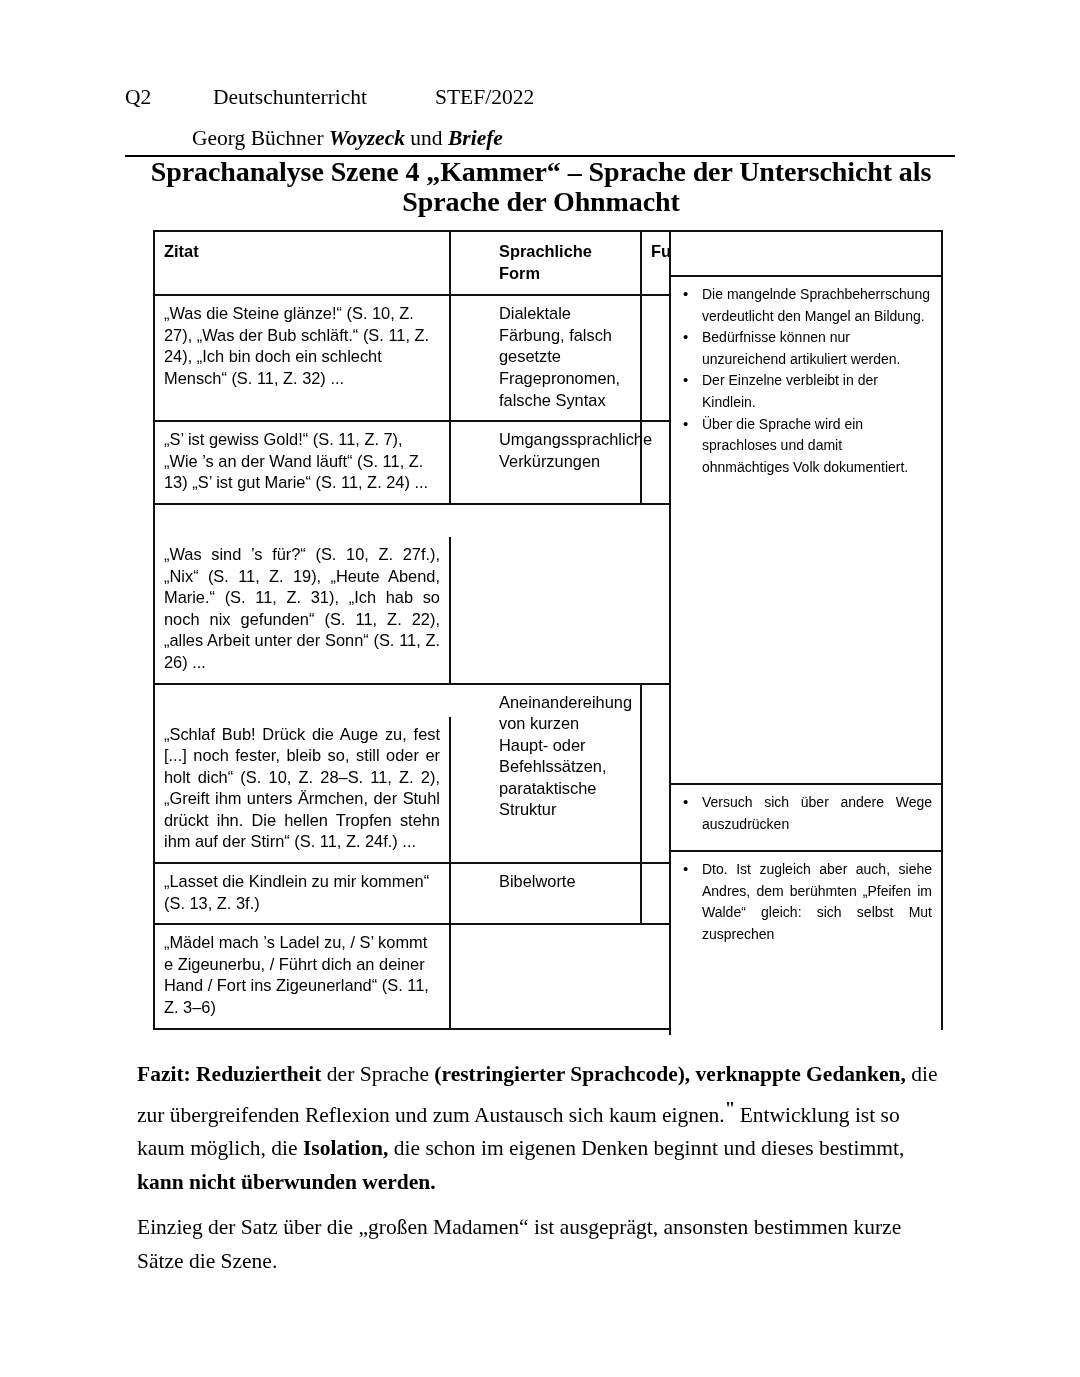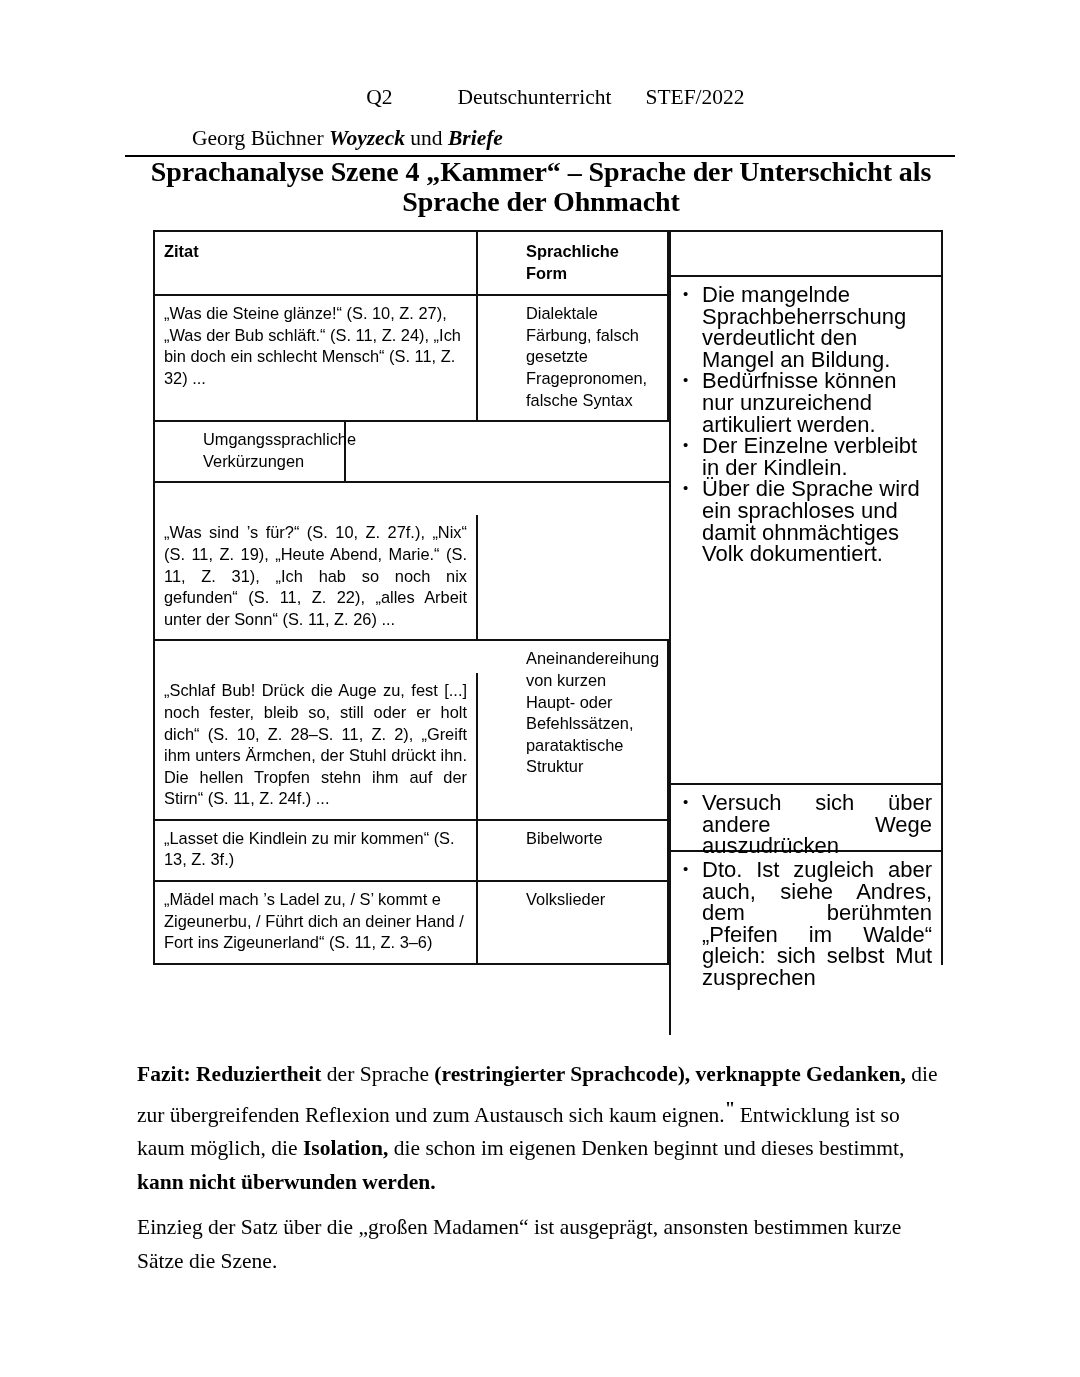--- a/index.html
+++ b/index.html
@@ -26,21 +26,20 @@
   
   .hdr-line {
     position: absolute;
     left: 125px;
     top: 84px;
     width: 830px;
     font-size: 21.5px;
     line-height: 26px;
     white-space: pre;
     font-family: "Liberation Serif", serif;
-    text-align: center;
   }
   .hdr-q2      { display:inline-block; width: 88px; }
   .hdr-subject { display:inline-block; width: 222px; }
   .hdr-code    { display:inline-block; }
 
   .byline {
     position: absolute;
     left: 192px;
     top: 125px;
     font-size: 21.5px;
@@ -86,21 +85,21 @@
     align-items: stretch;
   }
   .tbl-row + .tbl-row { border-top: 2.0px solid #111; }
 
   .cell {
     box-sizing: border-box;
     padding: 7px 9px 9px 9px;
     font-size: 16.4px;
     line-height: 21.6px;
   }
-  .c1 { width: 323px; border-right: 2.0px solid #111; }
+  .c1 { width: 296px; border-right: 2.0px solid #111; }
   .c2 { width: 191px; border-right: 2.0px solid #111; padding-left: 48px; }
   .c3 { width: 272px; }
 
   .hdr-row .cell {
     font-weight: bold;
     padding-top: 9px;
     padding-bottom: 10px;
   }
 
   .just { text-align: justify; text-align-last: left; margin-top: 32px; }
@@ -125,21 +124,21 @@
 
   ul.blist {
     list-style: none;
     margin: 0;
     padding: 0;
   }
   ul.blist li {
     position: relative;
     padding-left: 22px;
     margin: 0 0 0 0;
-    font-size: 22px;
+    font-size: 14px;
     line-height: 21.6px;
   }
   ul.blist li::before {
     content: "\2022";
     position: absolute;
     left: 3px;
     top: -1px;
     font-size: 15px;
   }
 
@@ -184,20 +183,21 @@
       <div class="cell c3">Funktion</div>
     </div>
 
     <div class="tbl-row">
       <div class="cell c1">„Was die Steine glänze!“ (S. 10, Z. 27), „Was der Bub schläft.“ (S. 11, Z. 24), „Ich bin doch ein schlecht Mensch“ (S. 11, Z. 32) ...</div>
       <div class="cell c2">Dialektale Färbung, falsch gesetzte Fragepronomen, falsche Syntax</div>
       <div class="cell c3"></div>
     </div>
 
     <div class="tbl-row">
+      <div class="cell c1">„S’ ist gewiss Gold!“ (S. 11, Z. 7), „Wie ’s an der Wand läuft“ (S. 11, Z. 13) „S’ ist gut Marie“ (S. 11, Z. 24) ...</div>
       <div class="cell c2">Umgangssprachliche Verkürzungen</div>
       <div class="cell c3"></div>
     </div>
 
     <div class="tbl-row">
       <div class="cell c1 just">„Was sind ’s für?“ (S. 10, Z. 27f.), „Nix“ (S. 11, Z. 19), „Heute Abend, Marie.“ (S. 11, Z. 31), „Ich hab so noch nix gefunden“ (S. 11, Z. 22), „alles Arbeit unter der Sonn“ (S. 11, Z. 26) ...</div>
       <div class="cell c3"></div>
     </div>
 
     <div class="tbl-row">
@@ -207,21 +207,20 @@
     </div>
 
     <div class="tbl-row">
       <div class="cell c1">„Lasset die Kindlein zu mir kommen“ (S. 13, Z. 3f.)</div>
       <div class="cell c2">Bibelworte</div>
       <div class="cell c3"></div>
     </div>
 
     <div class="tbl-row">
       <div class="cell c1" style="">„Mädel mach ’s Ladel zu, / S’ kommt e Zigeunerbu, / Führt dich an deiner Hand / Fort ins Zigeunerland“ (S. 11, Z. 3–6)</div>
-      <div class="cell c2">Volkslieder</div>
       <div class="cell c3"></div>
     </div>
 
     <div class="fn-col">
       <div class="fn-block" style="height:43px;padding:0;border-left:2.0px solid #111;"></div>
       <div class="fn-block" style="height:508px;">
         <ul class="blist">
           <li>Die mangelnde Sprachbeherrschung verdeutlicht den Mangel an Bildung.</li>
           <li>Bedürfnisse können nur unzureichend artikuliert werden.</li>
           <li>Der Einzelne verbleibt in der Kindlein.</li>

